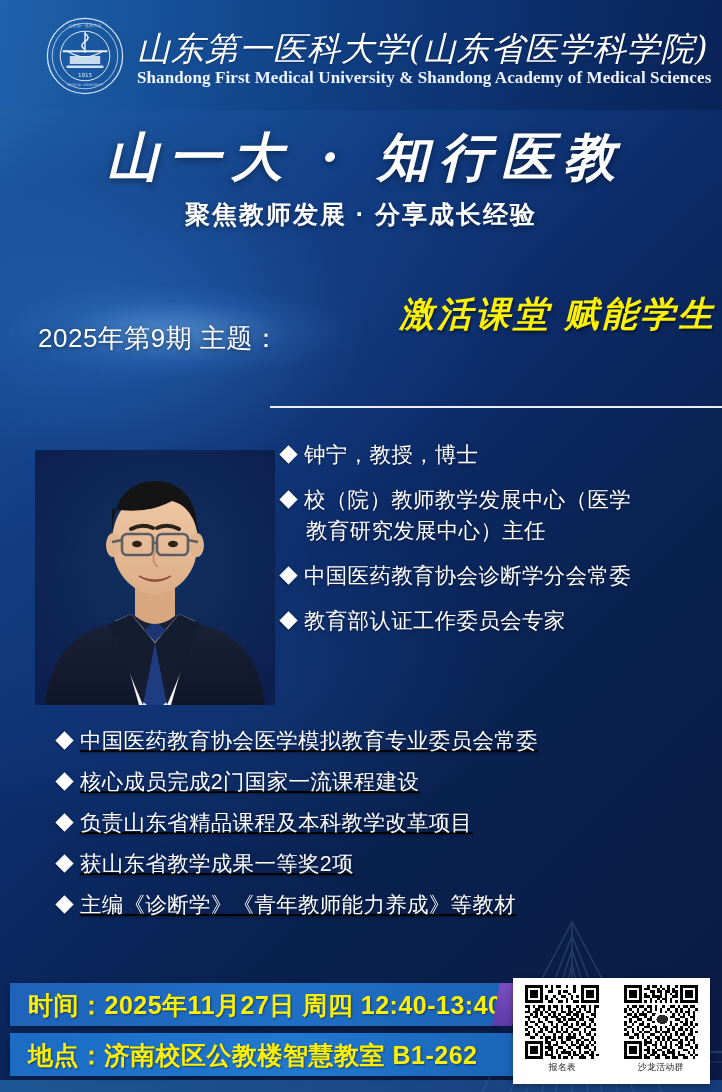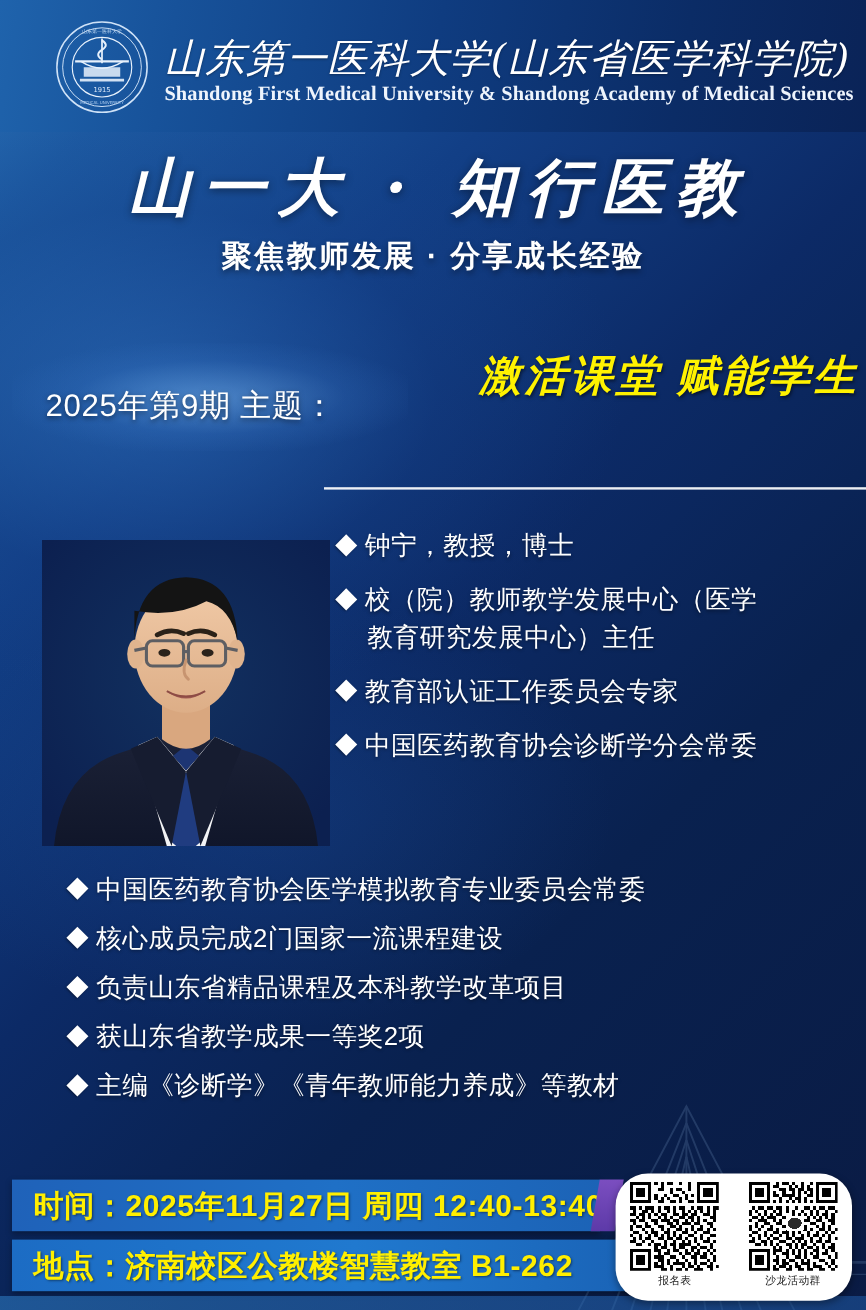--- a/index.html
+++ b/index.html
@@ -80,21 +80,21 @@
   
   .portrait{
     position:absolute;left:35px;top:450px;width:240px;height:255px;
   }
   .portrait svg{display:block;}
 
   
   .bullets-right{position:absolute;left:282px;top:440px;width:438px;}
   .bullets-full{position:absolute;left:58px;top:726px;width:650px;}
   .b-row{display:flex;align-items:flex-start;gap:9px;margin-bottom:14px;}
-  .b-row.tight{margin-bottom:11px;}
+  .b-row.tight{margin-bottom:11px;text-decoration:underline;}
   .dia{
     flex:0 0 auto;width:13px;height:13px;margin-top:8px;
     background:#ffffff;transform:rotate(45deg);
     box-shadow:0 1px 2px rgba(0,0,0,.4);
   }
   .b-txt{
     color:#ffffff;font-size:21.5px;line-height:31px;font-weight:400;
     letter-spacing:.3px;text-shadow:0 1px 3px rgba(0,0,0,.45);
   }
   .b-txt.wide{font-size:21.5px;line-height:30px;}
@@ -131,21 +131,20 @@
     background:linear-gradient(90deg,#2f7fc8,#2a6fbb 40%,#1f5aa6 100%);
     opacity:.55;
   }
 
   
   .qr-card{
     position:absolute;left:513px;top:978px;width:197px;height:106px;
     background:#ffffff;box-shadow:0 2px 6px rgba(0,0,0,.35);
     display:flex;justify-content:space-around;align-items:flex-start;padding-top:7px;
     box-sizing:border-box;
-    border-radius:27px;
   }
   .qr-item{display:flex;flex-direction:column;align-items:center;width:82px;}
   .qr-cap{font-size:9px;line-height:12px;color:#222;margin-top:2px;letter-spacing:.2px;}
 </style>
 </head>
 <body>
 
 <div class="poster">
 
   <svg class="bridge" viewBox="0 0 300 190">
@@ -260,25 +259,25 @@
     </div>
     <div class="b-row">
       <span class="dia"></span>
       <span class="b-txt">
         <span>校（院）教师教学发展中心（医学</span>
         <span class="l2">教育研究发展中心）主任</span>
       </span>
     </div>
     <div class="b-row">
       <span class="dia"></span>
+      <span class="b-txt">中国医药教育协会诊断学分会常委</span>
+    </div>
+    <div class="b-row">
+      <span class="dia"></span>
       <span class="b-txt">教育部认证工作委员会专家</span>
-    </div>
-    <div class="b-row">
-      <span class="dia"></span>
-      <span class="b-txt">中国医药教育协会诊断学分会常委</span>
     </div>
   </div>
 
   <div class="bullets-full">
     <div class="b-row tight">
       <span class="dia"></span>
       <span class="b-txt wide">中国医药教育协会医学模拟教育专业委员会常委</span>
     </div>
     <div class="b-row tight">
       <span class="dia"></span>

